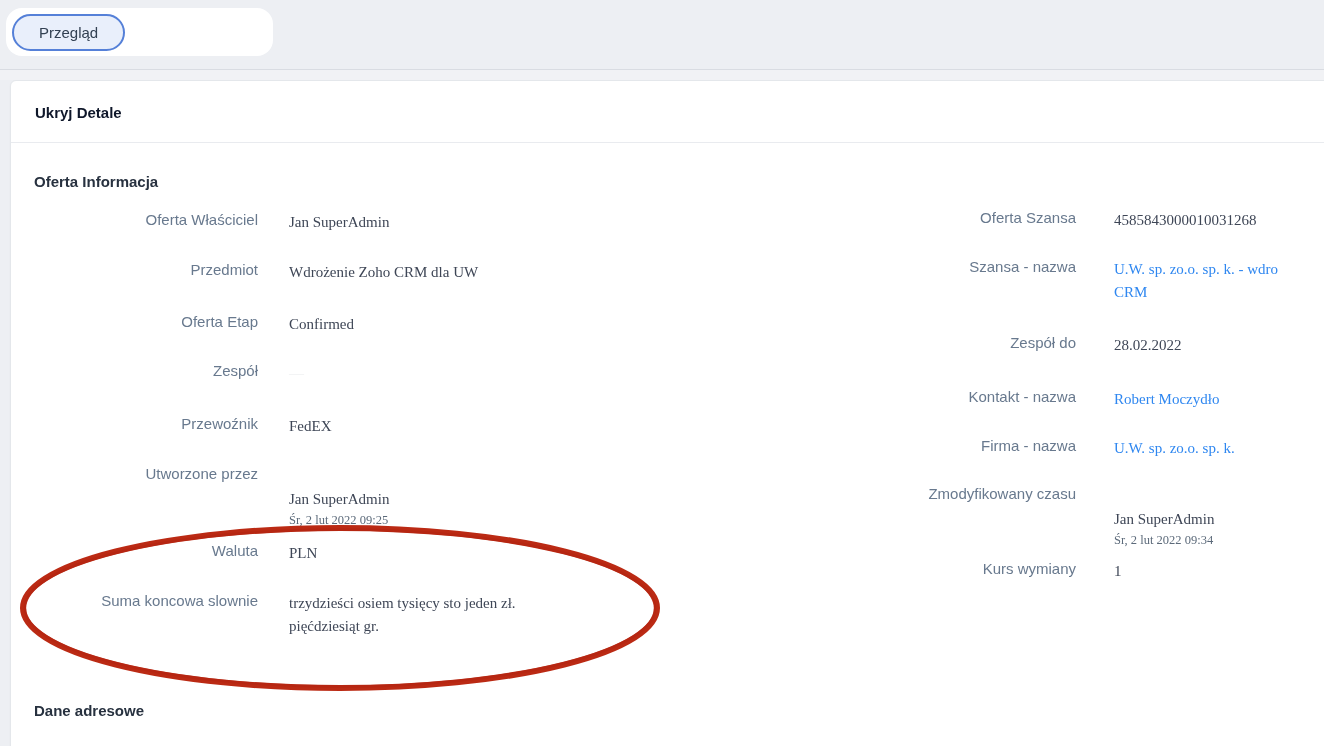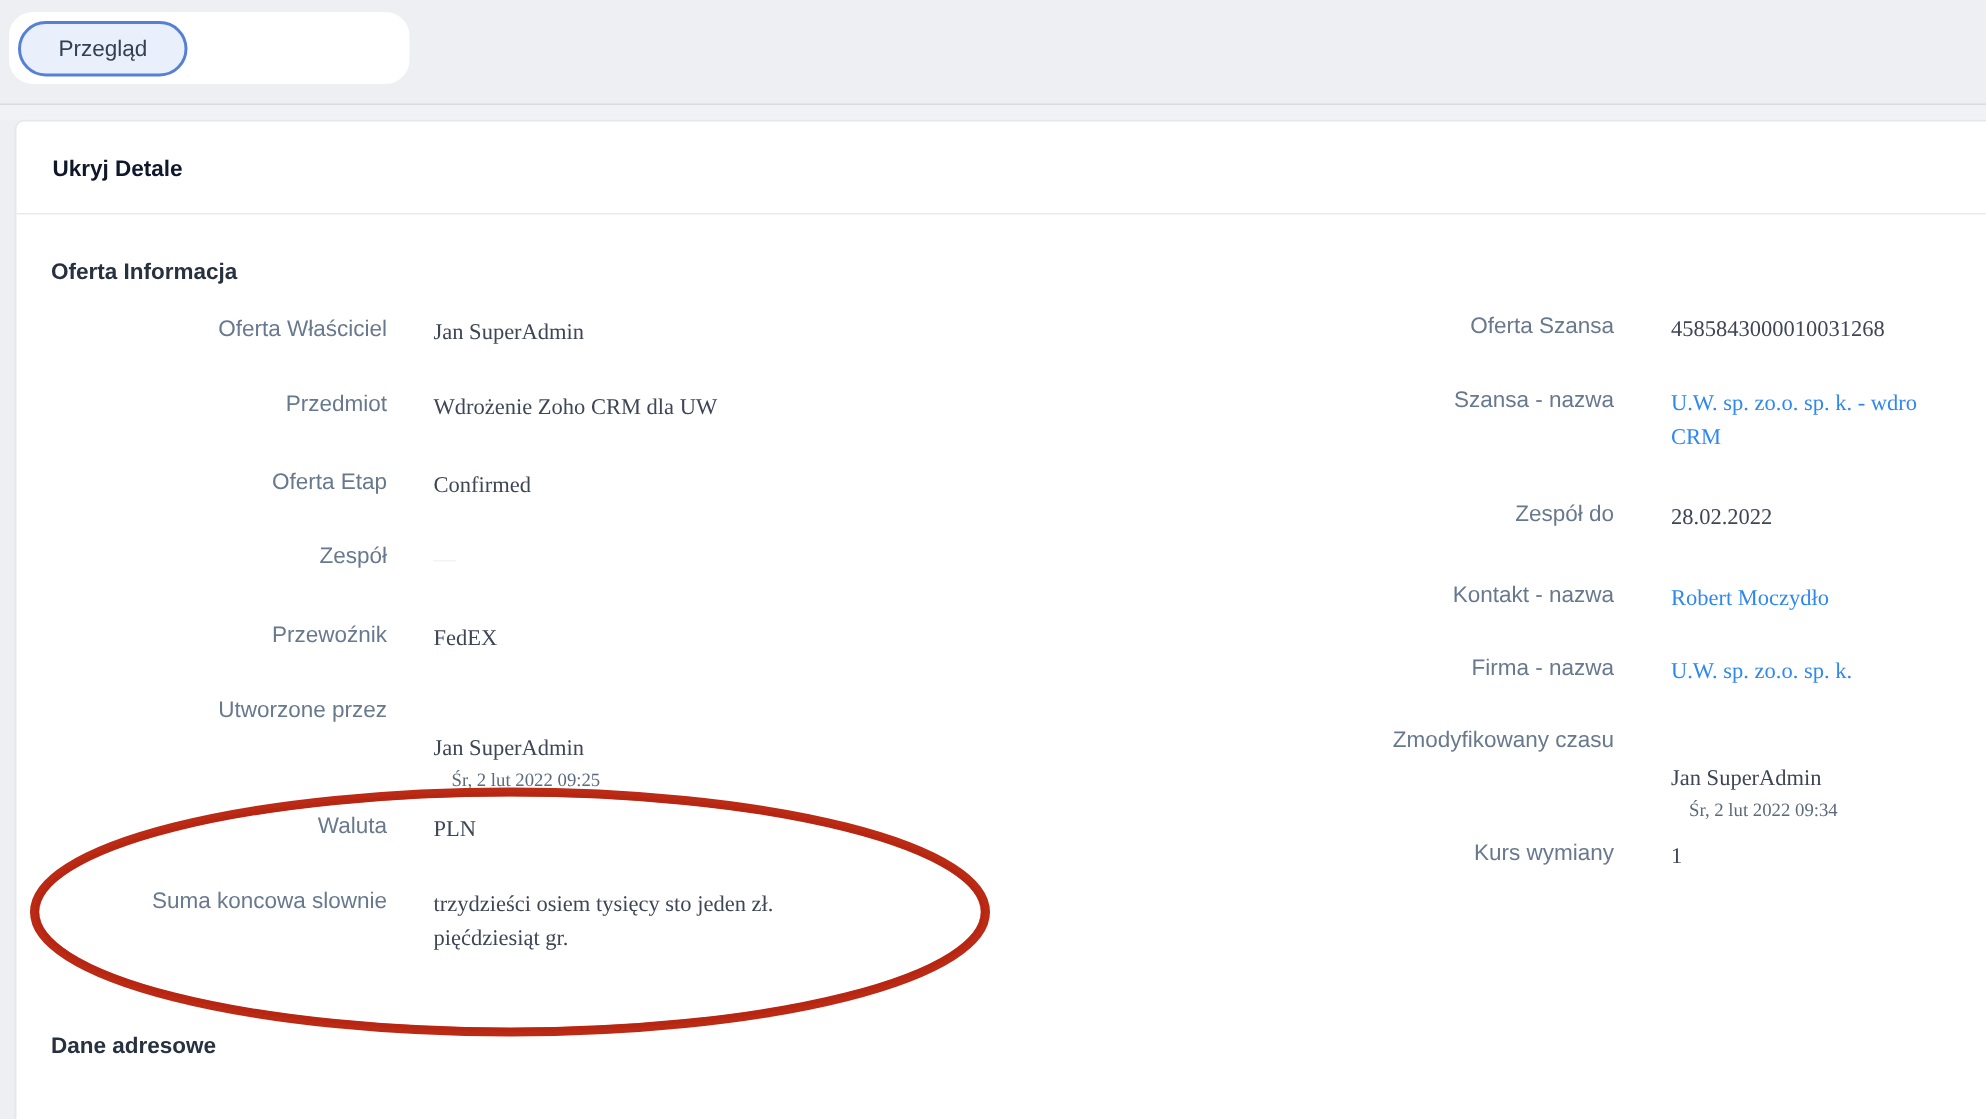--- a/index.html
+++ b/index.html
@@ -60,21 +60,21 @@
   }
   .card-divider {
     position: absolute; left: 0; top: 61px; width: 1319px; height: 1px;
     background: #e9ebef;
   }
   .section-title {
     position: absolute; left: 23px;
     font-size: 15px; font-weight: bold; color: #27313f;
   }
   .section-info    { top: 92px; }
-  .section-address { top: 608px; }
+  .section-address { top: 621px; }
 
   
   .frow { position: absolute; }
   .frow .flabel {
     position: absolute; top: 0;
     font-size: 15px; color: #68798e;
     text-align: right;
     white-space: nowrap;
   }
   .frow .fvalue {
@@ -88,21 +88,20 @@
   .lrow .fvalue { left: 278px; width: 420px; }
   .rrow .flabel { left: 590px; width: 475px; }    
   .rrow .fvalue { left: 1103px; width: 300px; }
   .fvalue.link { color: #2f87f0; cursor: pointer; }
   .fvalue.empty-dash { color: #f0f1f3; }
   .fsub {
     display: block;
     font-size: 12.5px; color: #5c6a7a; line-height: 17px;
     margin-top: 1px;
     white-space: nowrap;
-    margin-left: 12px;
   }
 
   
   .annotation {
     position: absolute; left: 16px; top: 519px;
     width: 648px; height: 178px;
     pointer-events: none;
   }
 </style>
 </head>

